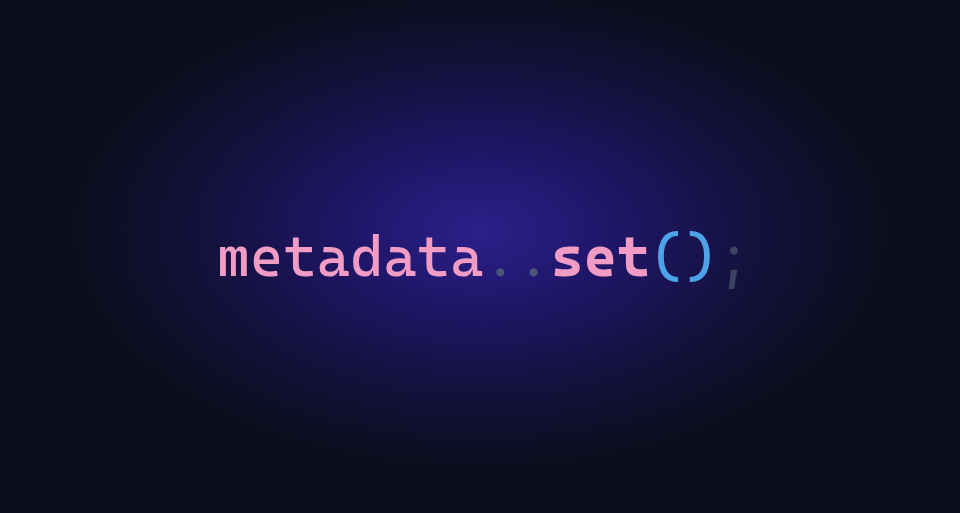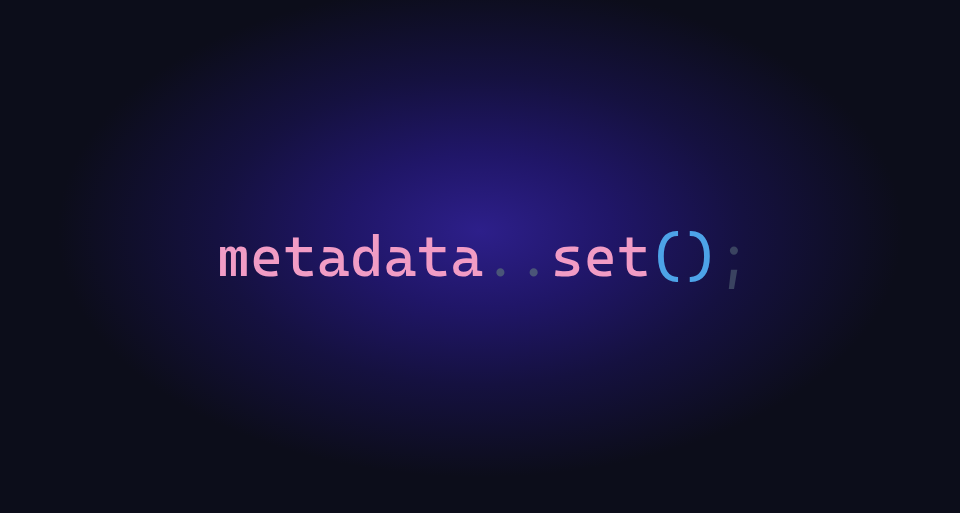--- a/index.html
+++ b/index.html
@@ -28,20 +28,21 @@
       margin-left: 8px;
     }
     .identifier {
       color: #f19cc5;
     }
     .dot {
       color: #4a5578;
     }
     .method {
       color: #f19cc5;
+      font-weight: bold;
     }
     .paren {
       color: #4da3e8;
     }
     .semicolon {
       color: #3a4360;
     }
   </style>
 </head>
 <body>

